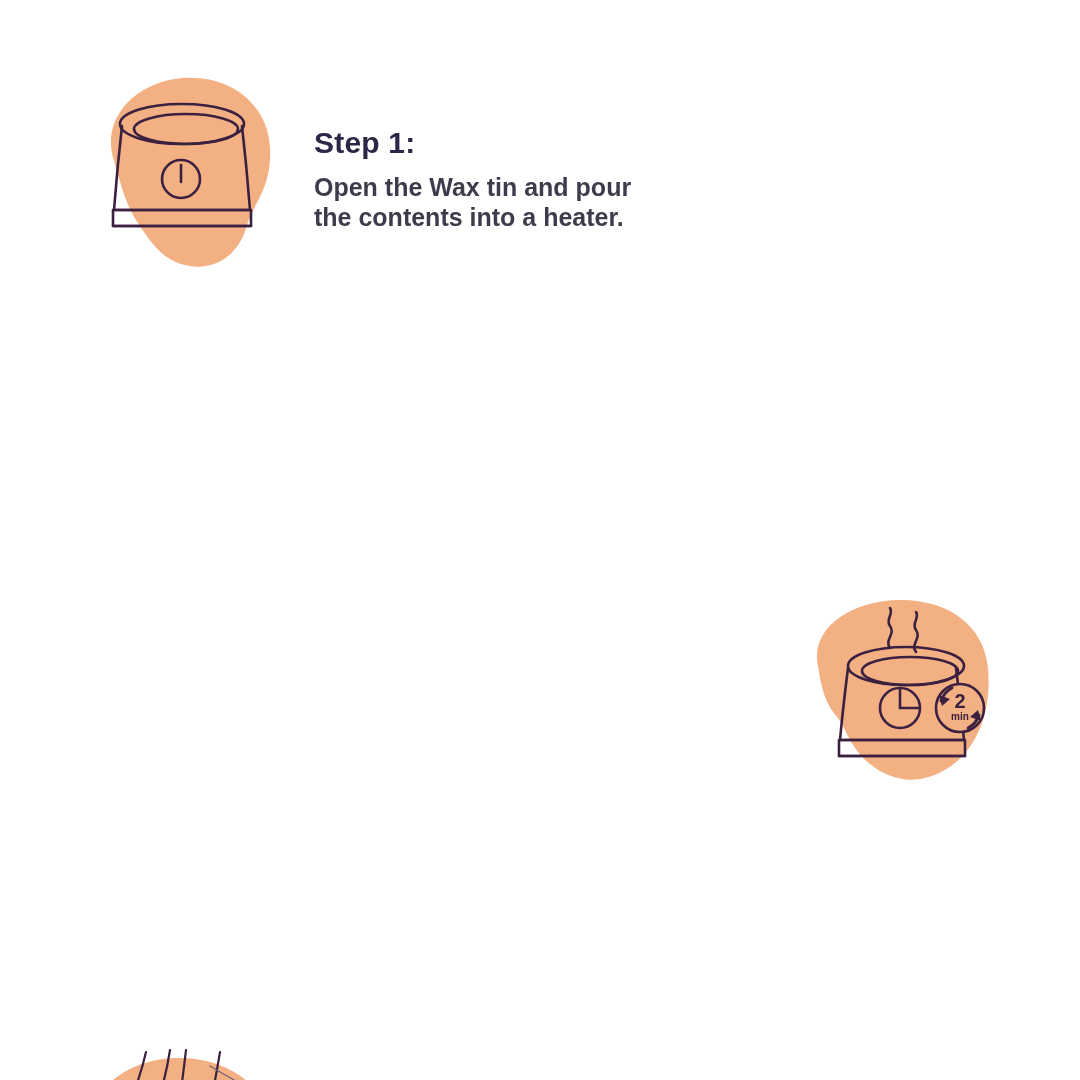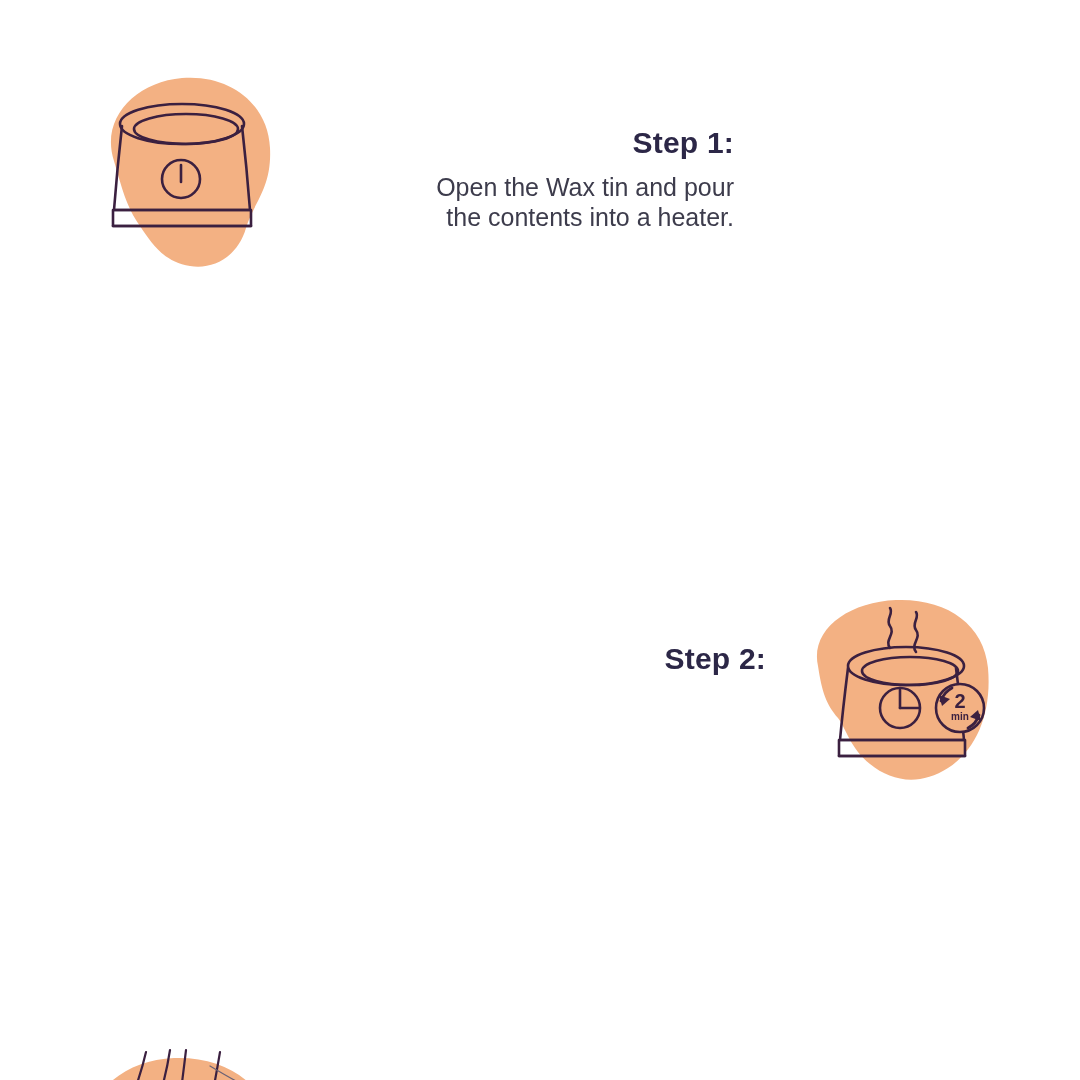--- a/index.html
+++ b/index.html
@@ -32,28 +32,28 @@
     font-family: "Liberation Sans", sans-serif;
     font-weight: bold;
     font-size: 30px;
     color: #2c2747;
     letter-spacing: 0.2px;
     margin: 0 0 14px 0;
     line-height: 1.1;
   }
   .step-body {
     font-family: "Liberation Sans", sans-serif;
-    font-weight: 400;
+    font-weight: 700;
     font-size: 25px;
     color: #3d3c4c;
     line-height: 1.18;
     margin: 0;
     white-space: pre-line;
   }
-  .align-left  { text-align: right; }
+  .align-left  { text-align: left; }
   .align-right { text-align: right; }
 
   
   #step1 { left: 0;   top: 0;    width: 1080px; height: 290px; }
   #step2 { left: 0;   top: 290px; width: 1080px; height: 230px; }
   #step3 { left: 0;   top: 520px; width: 1080px; height: 260px; }
   #step4 { left: 0;   top: 760px; width: 1080px; height: 250px; }
 
   #art1 { left: 78px;  top: 66px; }
   #txt1 { left: 314px; top: 126px; width: 420px; }
@@ -91,21 +91,20 @@
     <div class="textblock align-left" id="txt1">
       <p class="step-title">Step 1:</p>
       <p class="step-body">Open the Wax tin and pour
 the contents into a heater.</p>
     </div>
   </div>
 
   <div class="step" id="step2">
 
     <div class="textblock align-right" id="txt2">
-      <p class="step-title">Step 2:</p>
     </div>
 
     <div class="art" id="art2">
       <svg width="212" height="212" viewBox="0 0 212 212" xmlns="http://www.w3.org/2000/svg">
         <path d="M18 78 C10 42 48 14 96 12 C146 10 184 36 188 80
                  C192 126 176 162 148 180 C120 198 92 194 70 176
                  C50 160 46 140 38 130 C26 116 22 104 18 78 Z" fill="#F3B183"></path>
         <g fill="none" stroke="#3B2040" stroke-width="2.6" stroke-linecap="round" stroke-linejoin="round">
 
           <path d="M90 60 C84 52 96 46 90 38 C85 31 94 26 90 20"></path>

